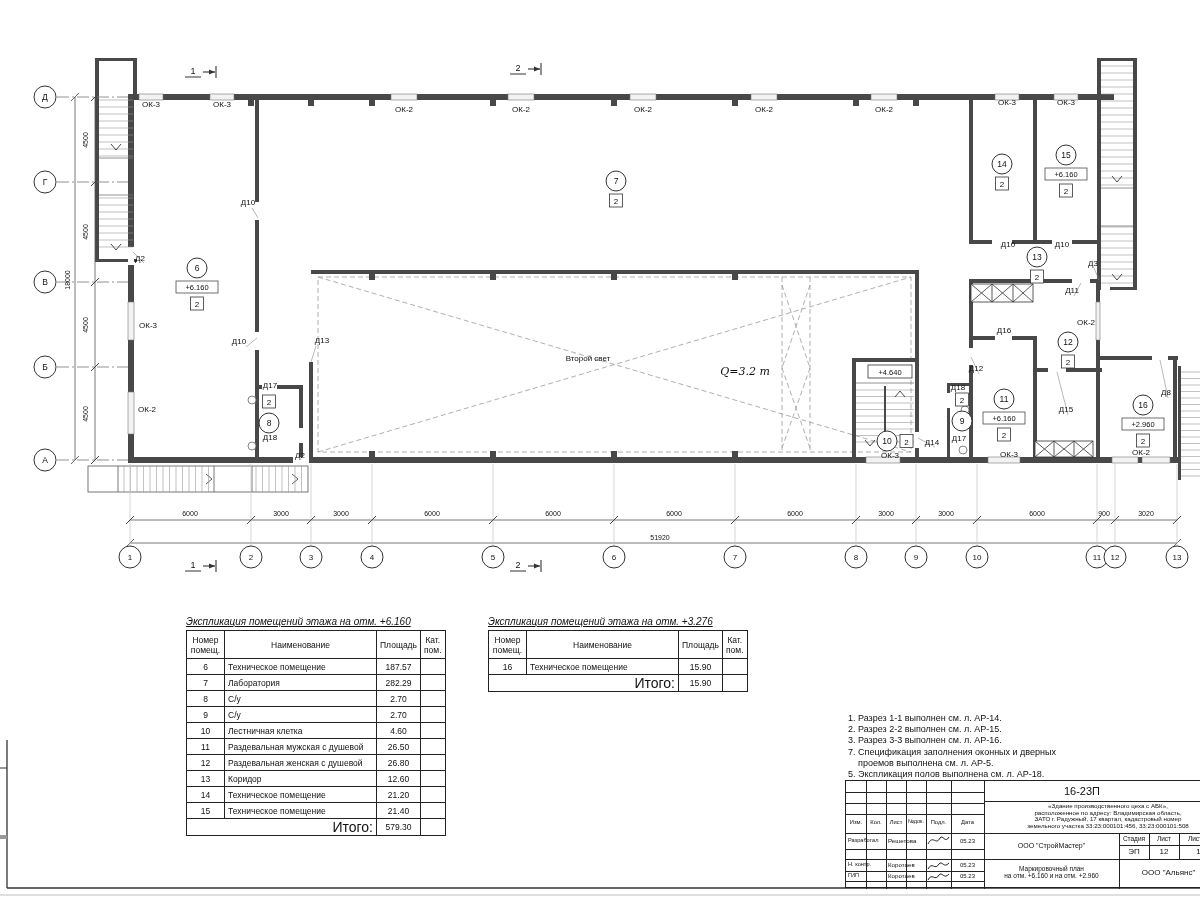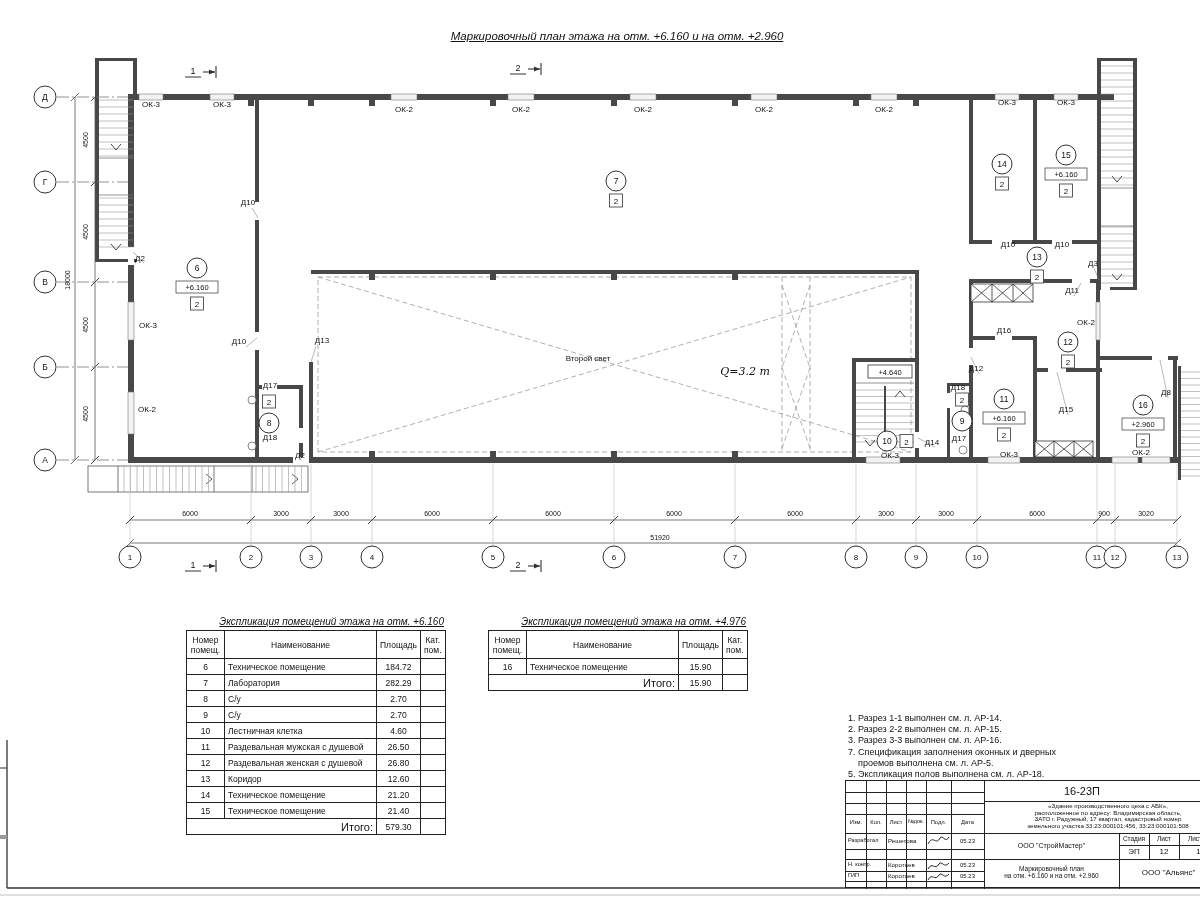--- a/index.html
+++ b/index.html
@@ -1,44 +1,43 @@
 <!DOCTYPE html>
 <html><head>
 <meta charset="utf-8">
 <style>
   html,body{margin:0;padding:0;background:#e8e8e8;}
   .sheet{position:relative;width:1200px;height:900px;background:#ffffff;overflow:hidden;
          font-family:"Liberation Sans",sans-serif;color:#111;}
   .sheet svg{position:absolute;left:0;top:0;font-family:"Liberation Sans",sans-serif;}
   .sheet-title{position:absolute;left:297px;top:30px;width:640px;text-align:center;
          font-style:italic;font-size:11.5px;text-decoration:underline;}
-  .table-title{position:absolute;font-style:italic;font-size:10px;text-decoration:underline;text-align:right;}
+  .table-title{position:absolute;font-style:italic;font-size:10px;text-decoration:underline;text-align:left;}
   .exp-table{position:absolute;border-collapse:collapse;font-size:8.5px;table-layout:fixed;background:#fff;}
   .exp-table th,.exp-table td{border:1px solid #222;padding:0 3px;overflow:hidden;white-space:nowrap;margin-left:41px;}
   .exp-table th{font-weight:normal;height:27px;text-align:center;white-space:normal;line-height:10px;}
   .exp-table td{height:15px;text-align:center;}
   .exp-table td.nm{text-align:left;}
-  .exp-table td.total-label{text-align:right;font-size:11px;}
+  .exp-table td.total-label{text-align:right;font-size:14px;}
   .notes{position:absolute;left:848px;top:713px;font-size:9px;line-height:11.2px;white-space:pre;}
   
   .tb{position:absolute;left:845px;top:780px;width:372px;height:108px;border:1.5px solid #222;box-sizing:border-box;background:#fff;}
   .tb .vl,.tb .hl{position:absolute;background:#222;}
   .tb .vl{width:1px;}
   .tb .hl{height:1px;}
   .tb .cell{position:absolute;text-align:center;line-height:1.05;}
   .tb .lft{text-align:left;}
   .sig{position:absolute;}
   .sig path{stroke:#222;stroke-width:1;fill:none;}
 </style>
 </head>
 <body>
 
 <div class="sheet">
 
-  <div class="sheet-title">Маркировочный план этажа на отм. +6.160 и на отм. +2.960</div>
 
   <svg id="plan" width="1200" height="900" viewBox="0 0 1200 900">
 
     <g stroke="#9a9a9a" stroke-width="0.8" fill="none" stroke-dasharray="5 3">
       <rect x="318" y="277" width="593" height="175"></rect>
       <line x1="318" y1="277" x2="911" y2="452"></line>
       <line x1="318" y1="452" x2="911" y2="277"></line>
       <line x1="782" y1="277" x2="782" y2="452"></line>
       <line x1="810" y1="277" x2="810" y2="452"></line>
       <line x1="782" y1="285" x2="810" y2="368"></line>
@@ -557,21 +556,21 @@
           <th>Номер помещ.</th>
           <th>Наименование</th>
           <th>Площадь</th>
           <th>Кат. пом.</th>
         </tr>
       </thead>
       <tbody>
         <tr>
           <td>6</td>
           <td class="nm">Техническое помещение</td>
-          <td>184.72</td>
+          <td>187.57</td>
           <td></td>
         </tr>
         <tr>
           <td>7</td>
           <td class="nm">Лаборатория</td>
           <td>282.29</td>
           <td></td>
         </tr>
         <tr>
           <td>8</td>
@@ -622,21 +621,21 @@
           <td></td>
         </tr>
         <tr>
           <td colspan="2" class="total-label">Итого:</td>
           <td>579.30</td>
           <td></td>
         </tr>
       </tbody>
     </table>
 
-  <div class="table-title" style="left:488px;top:616px;width:258px">Экспликация помещений этажа на отм. +4.976</div>
+  <div class="table-title" style="left:488px;top:616px;width:258px">Экспликация помещений этажа на отм. +3.276</div>
   <table class="exp-table" id="t2" style="left:488px;top:630px">
       <colgroup>
         <col style="width: 38px;">
         <col style="width: 152px;">
         <col style="width: 44px;">
         <col style="width: 22px;">
       </colgroup>
       <thead>
         <tr>
           <th>Номер помещ.</th>

